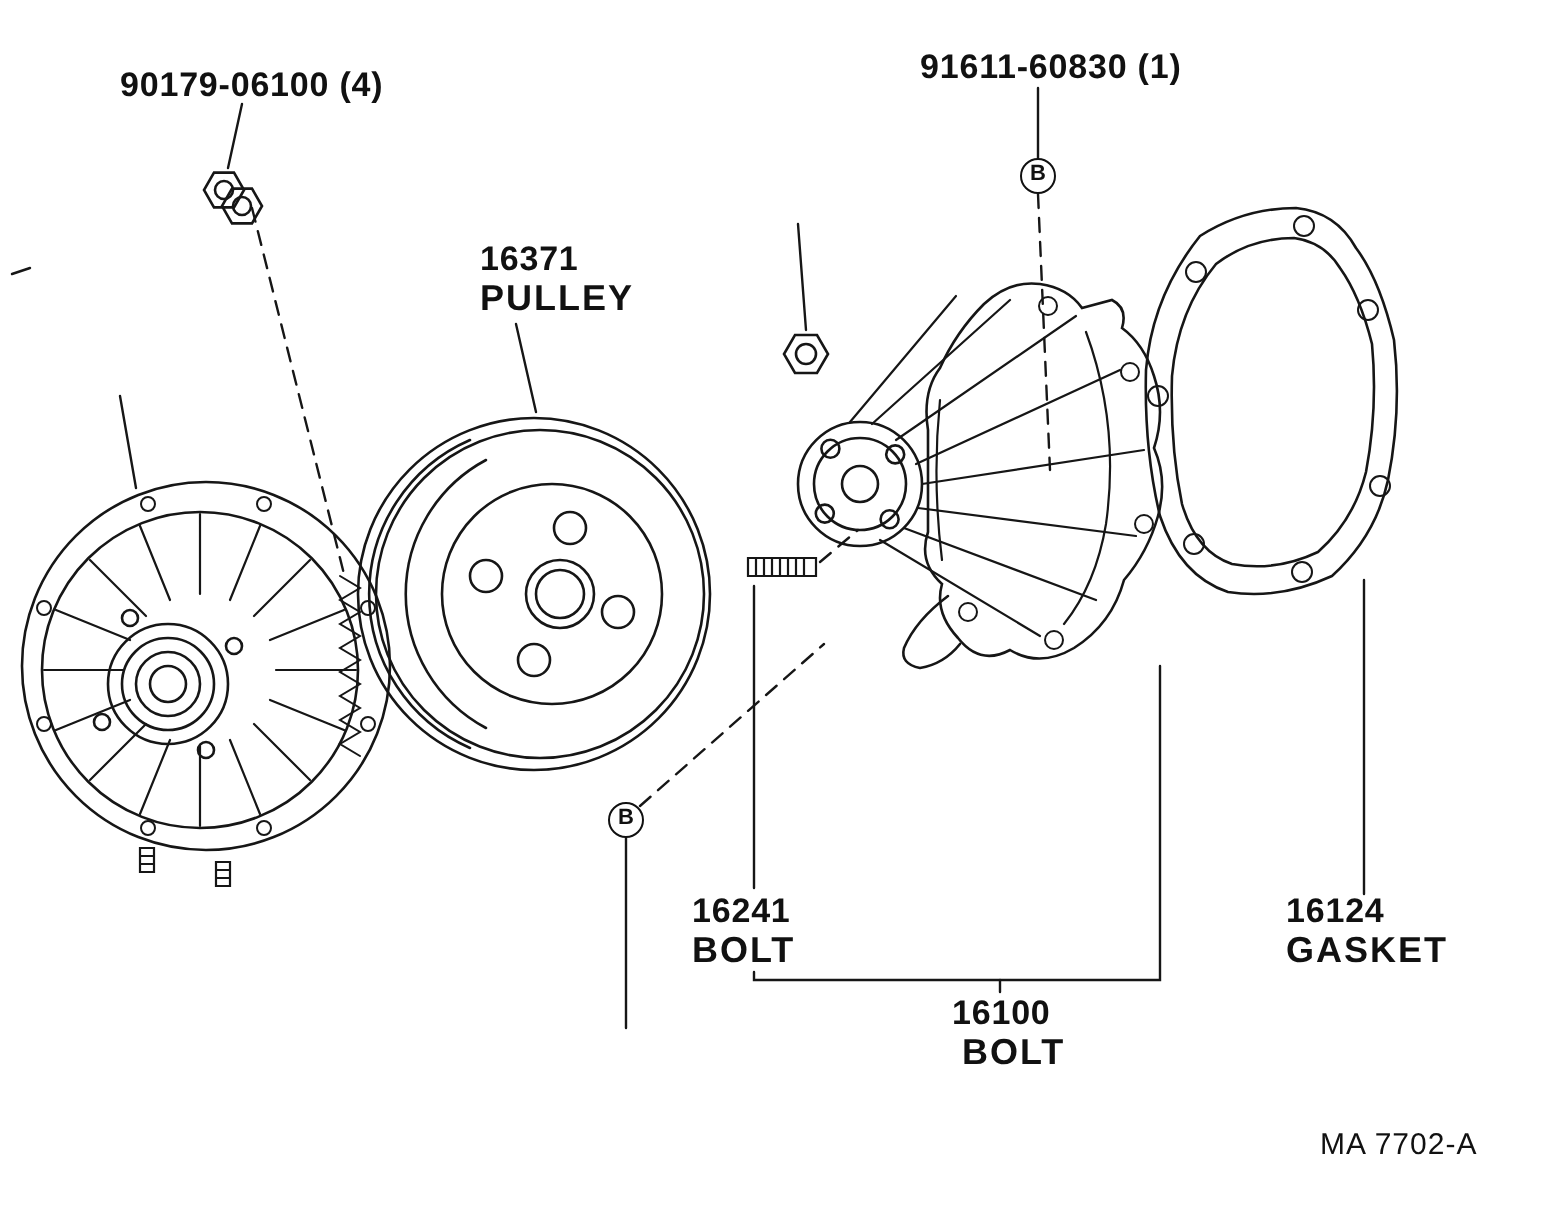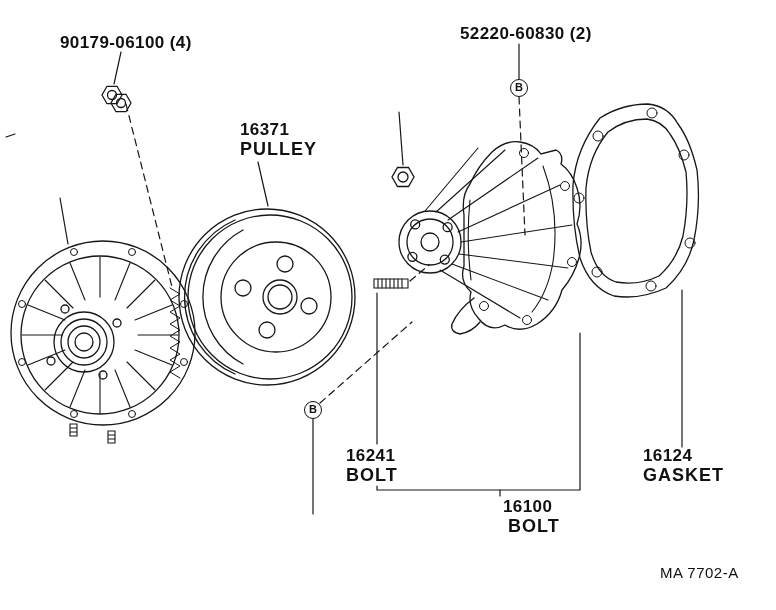--- a/index.html
+++ b/index.html
@@ -151,41 +151,41 @@
       <path d="M320 403 L412 322"></path>
       <path d="M410 281 L429 265"></path>
     </g>
   </svg>
 
   <div class="callout" style="left:60px;top:33px">
     <div class="code">90179-06100 (4)</div>
   </div>
 
   <div class="callout" style="left:460px;top:24px">
-    <div class="code">52220-60830 (2)</div>
+    <div class="code">91611-60830 (1)</div>
   </div>
 
 
   <div class="callout" style="left:240px;top:120px">
     <div class="code">16371</div>
     <div class="part-name">PULLEY</div>
   </div>
 
 
   <div class="callout" style="left:346px;top:446px">
     <div class="code">16241</div>
     <div class="part-name">BOLT</div>
   </div>
 
   <div class="callout" style="left:643px;top:446px">
     <div class="code">16124</div>
     <div class="part-name">GASKET</div>
   </div>
 
-  <div class="callout" style="left:503px;top:497px">
+  <div class="callout" style="left:476px;top:497px">
     <div class="code">16100</div>
     <div class="part-name" style="padding-left:5px">BOLT</div>
   </div>
 
 
   <div class="b-marker" style="left:510px;top:79px">B</div>
   <div class="b-marker" style="left:304px;top:401px">B</div>
 
   <div class="drawing-number" style="left:660px;top:564px">MA 7702-A</div>
 

